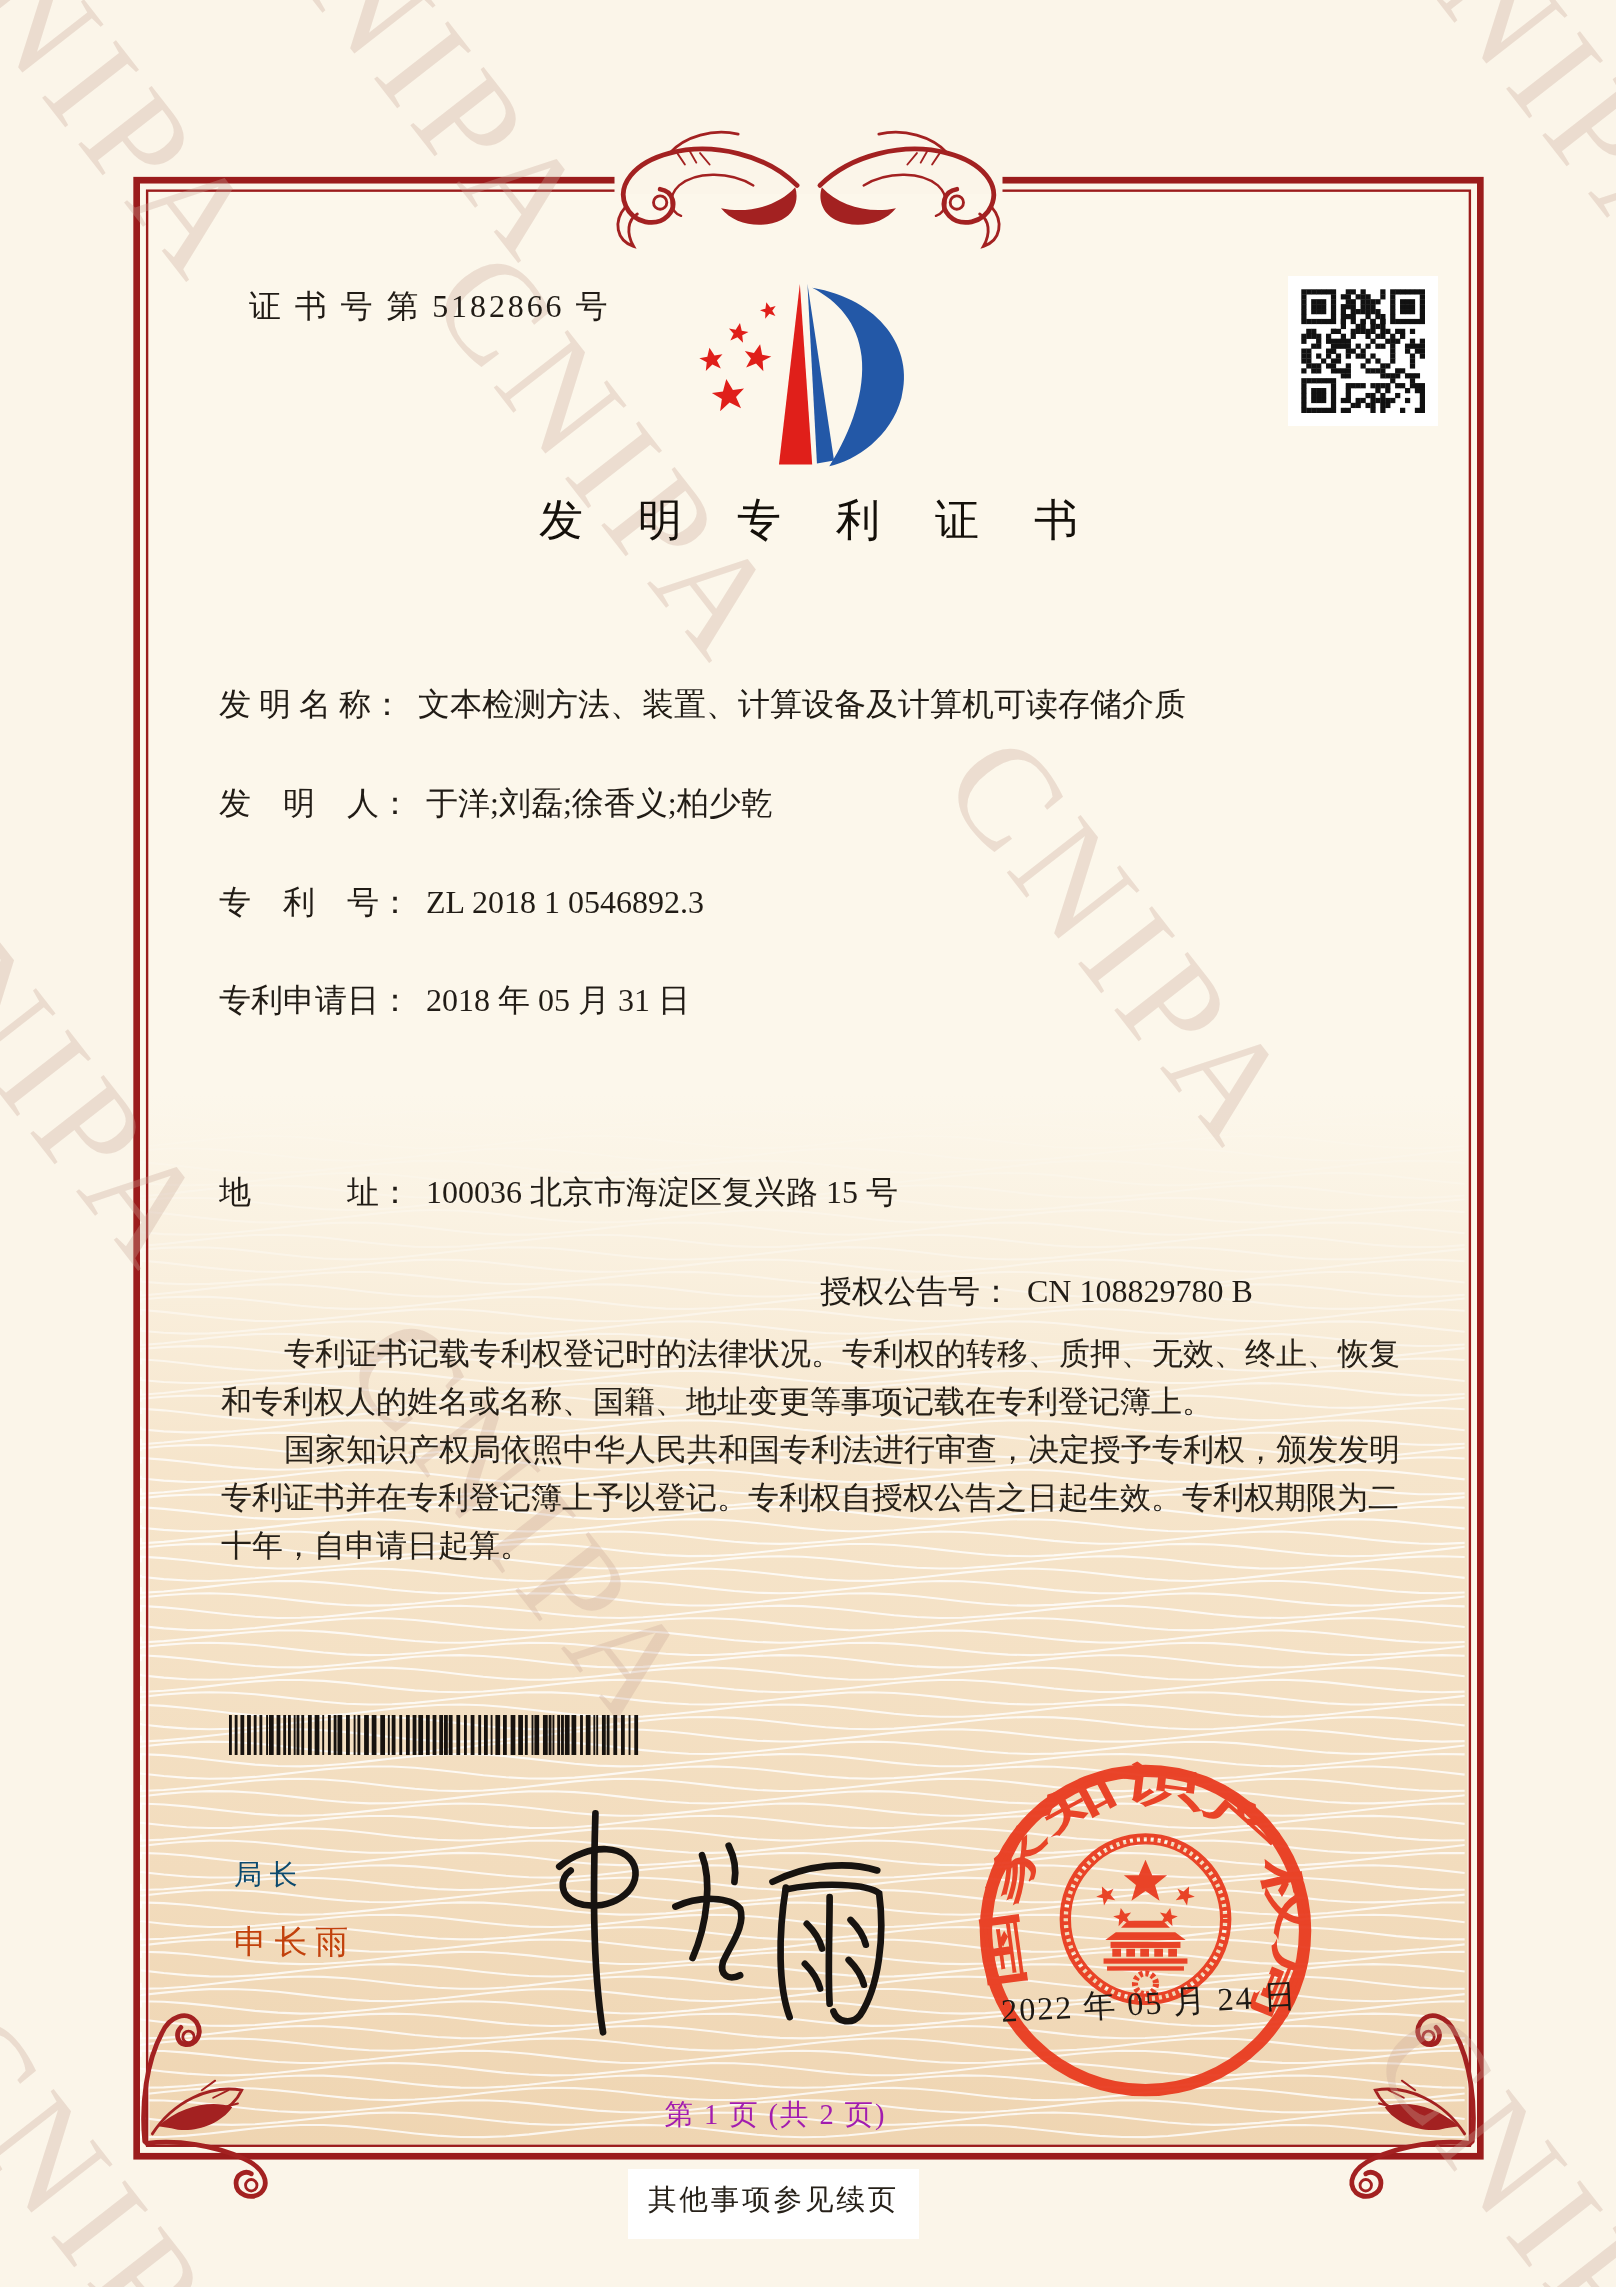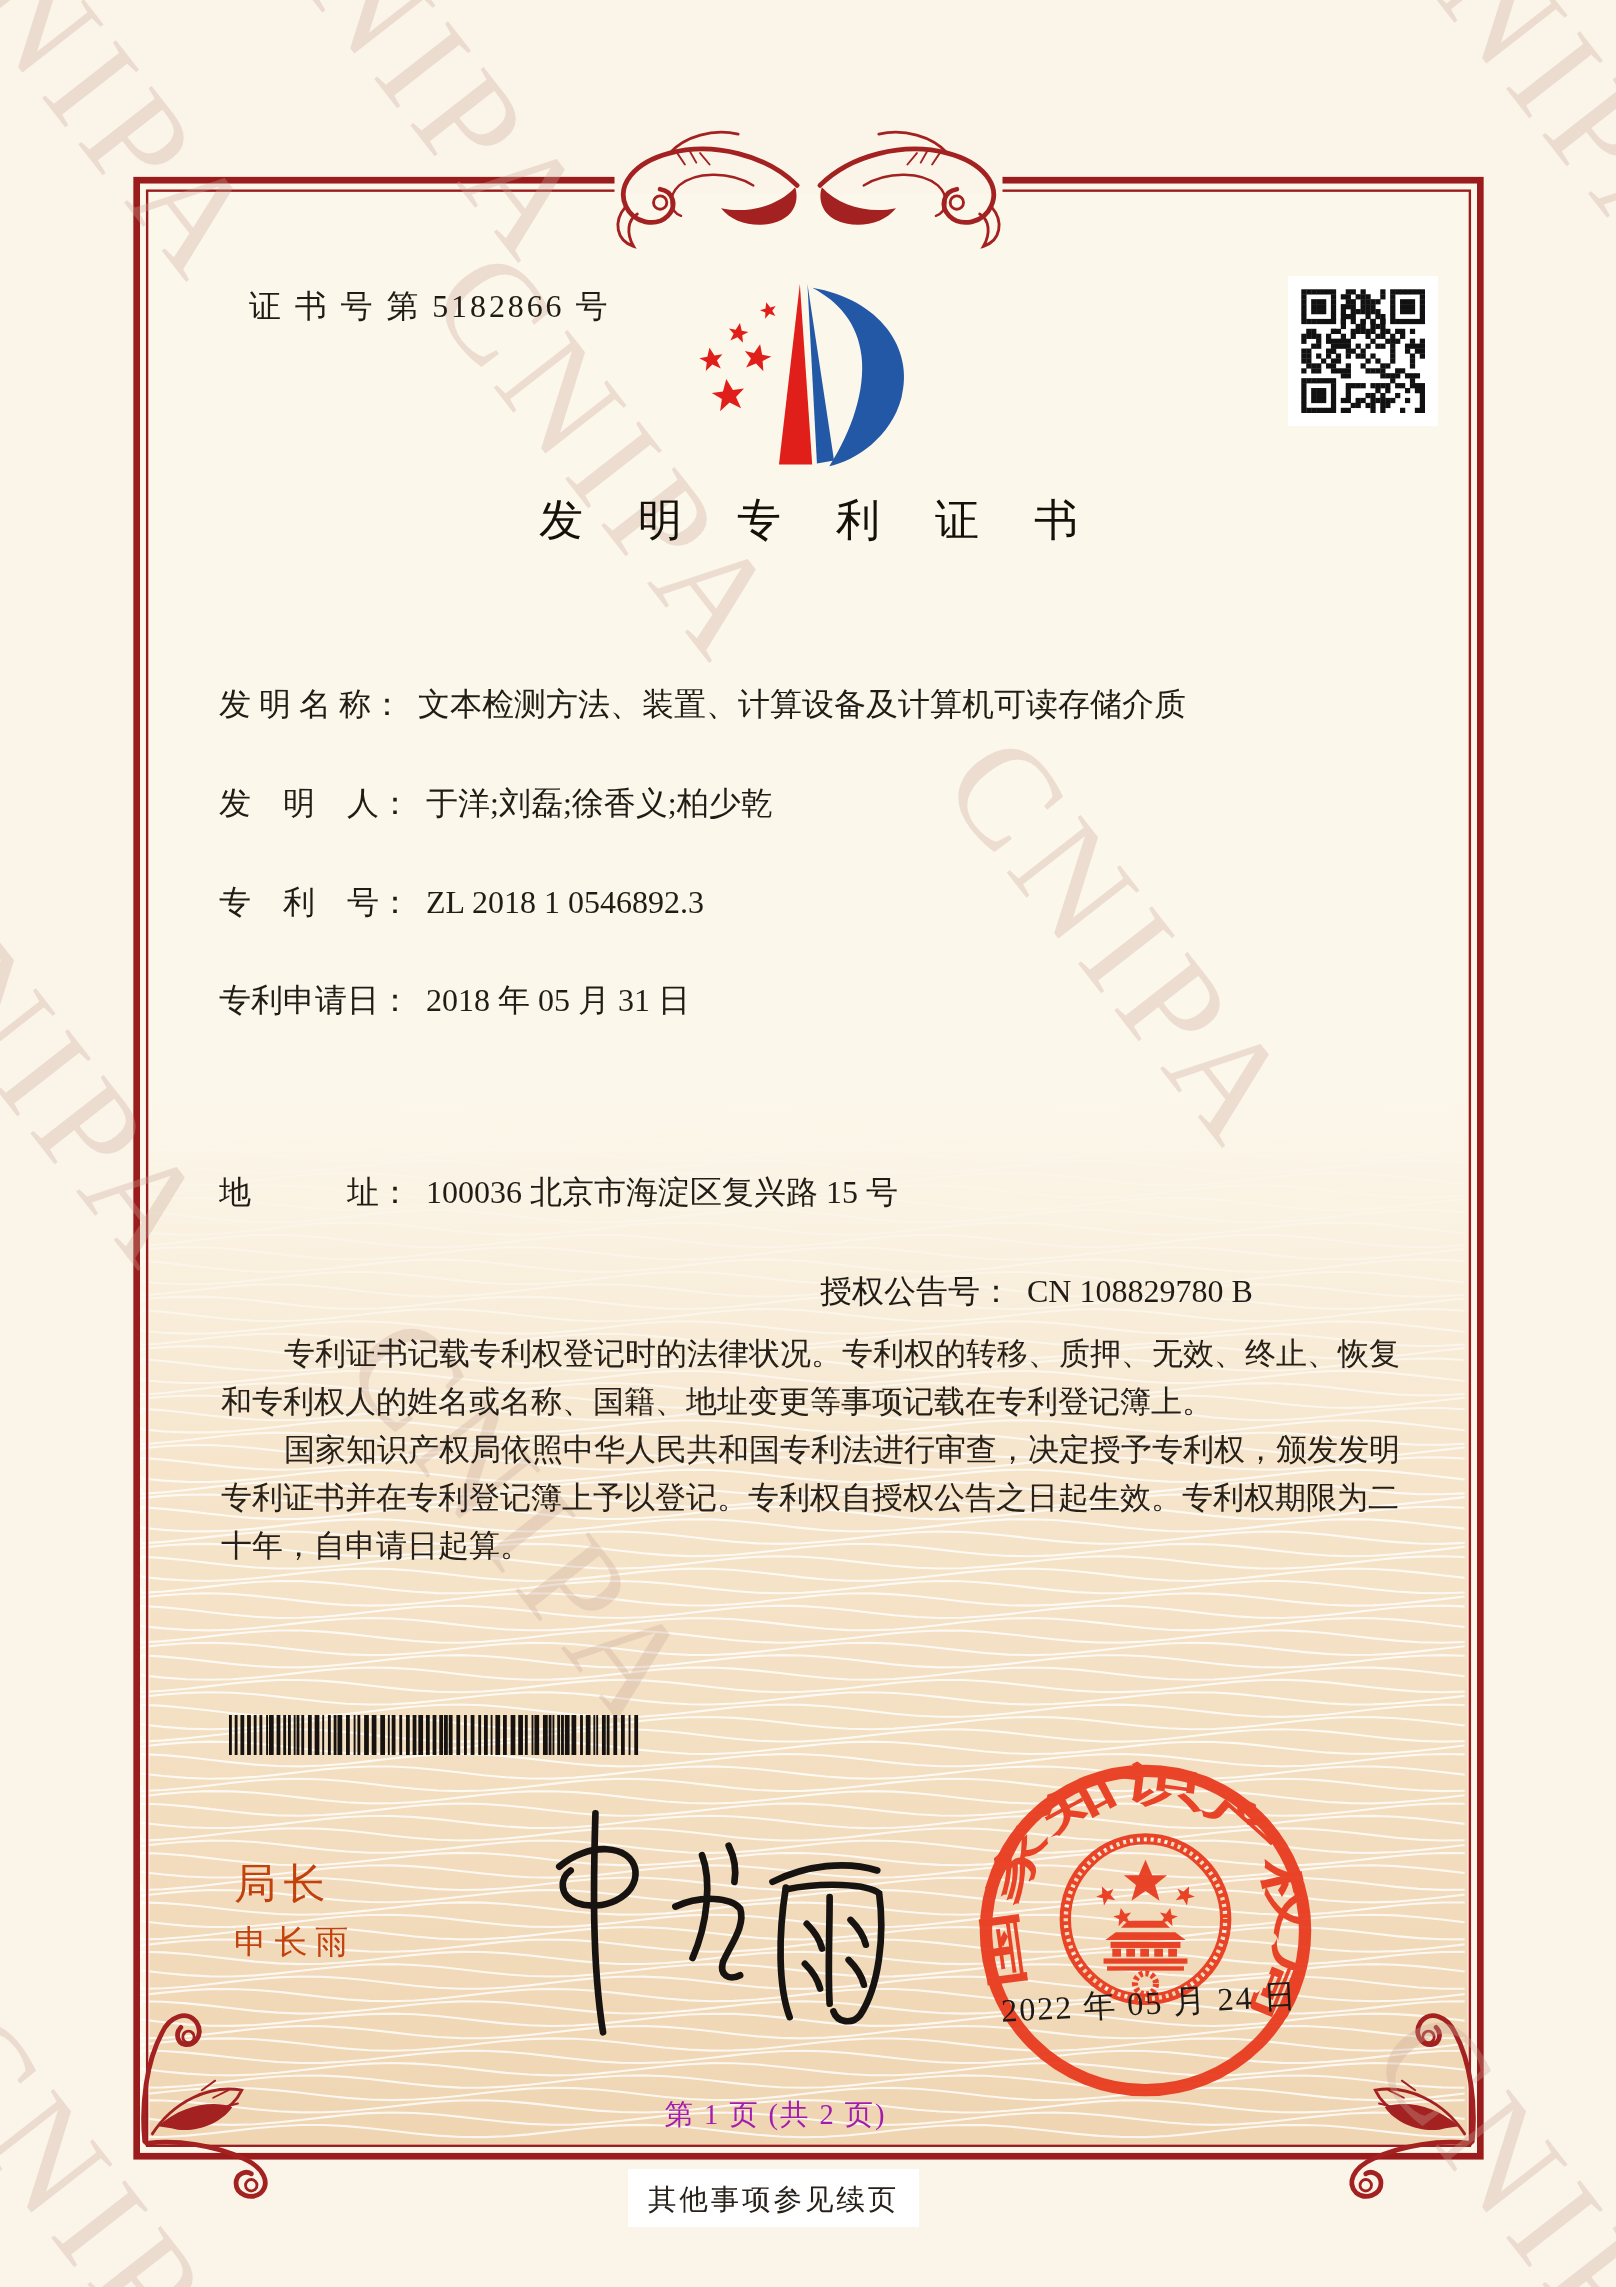--- a/index.html
+++ b/index.html
@@ -27,28 +27,28 @@
   .row{position:absolute;left:219px;font-size:32px;color:#211c16;white-space:nowrap;z-index:2;}
   .row .flabel{margin-right:15px;}
   .r1{top:683px}.r2{top:782px}.r3{top:881px}.r4{top:979px}
   .r5{top:1071px}.r6{top:1171px}.r7{top:1270px}.r7b{left:820px;top:1270px}
 
   .paras{left:221px;top:1330px;width:1179px;font-size:31px;line-height:48px;color:#262018;}
   .paras p{margin:0;text-indent:63px;}
 
   .barcode{left:229px;top:1715px;width:411px;height:40px;}
   .hei{font-family:"Liberation Sans","DejaVu Sans",sans-serif;}
-  .signer-title{left:234px;top:1856px;font-size:42px;letter-spacing:7.6px;color:#c2410c;}
+  .signer-title{left:234px;top:1856px;font-size:28px;letter-spacing:7.6px;color:#0c4a6e;}
   .signer-name{left:234px;top:1920px;font-size:33px;letter-spacing:7.6px;color:#c2410c;}
   .signature{left:528px;top:1800px;width:390px;height:238px;}
   .seal{left:965px;top:1750px;width:361px;height:361px;}
 
   .pagenum{left:219px;top:2096px;width:1113px;text-align:center;font-size:28.5px;
            letter-spacing:1.9px;color:#a21caf;}
-  .notebox{left:628px;top:2169px;width:291px;height:58px;line-height:61px;background:#ffffff;
+  .notebox{left:628px;top:2169px;width:291px;height:70px;line-height:61px;background:#ffffff;
            text-align:center;font-size:28.5px;letter-spacing:2.9px;color:#262018;}
 </style>
 </head>
 <body>
 
 <div class="page">
 
   <svg class="bg" width="1617" height="2287" viewBox="0 0 1700 2405">
     <defs>
       <linearGradient id="pg" x1="0" y1="0" x2="0" y2="1">

